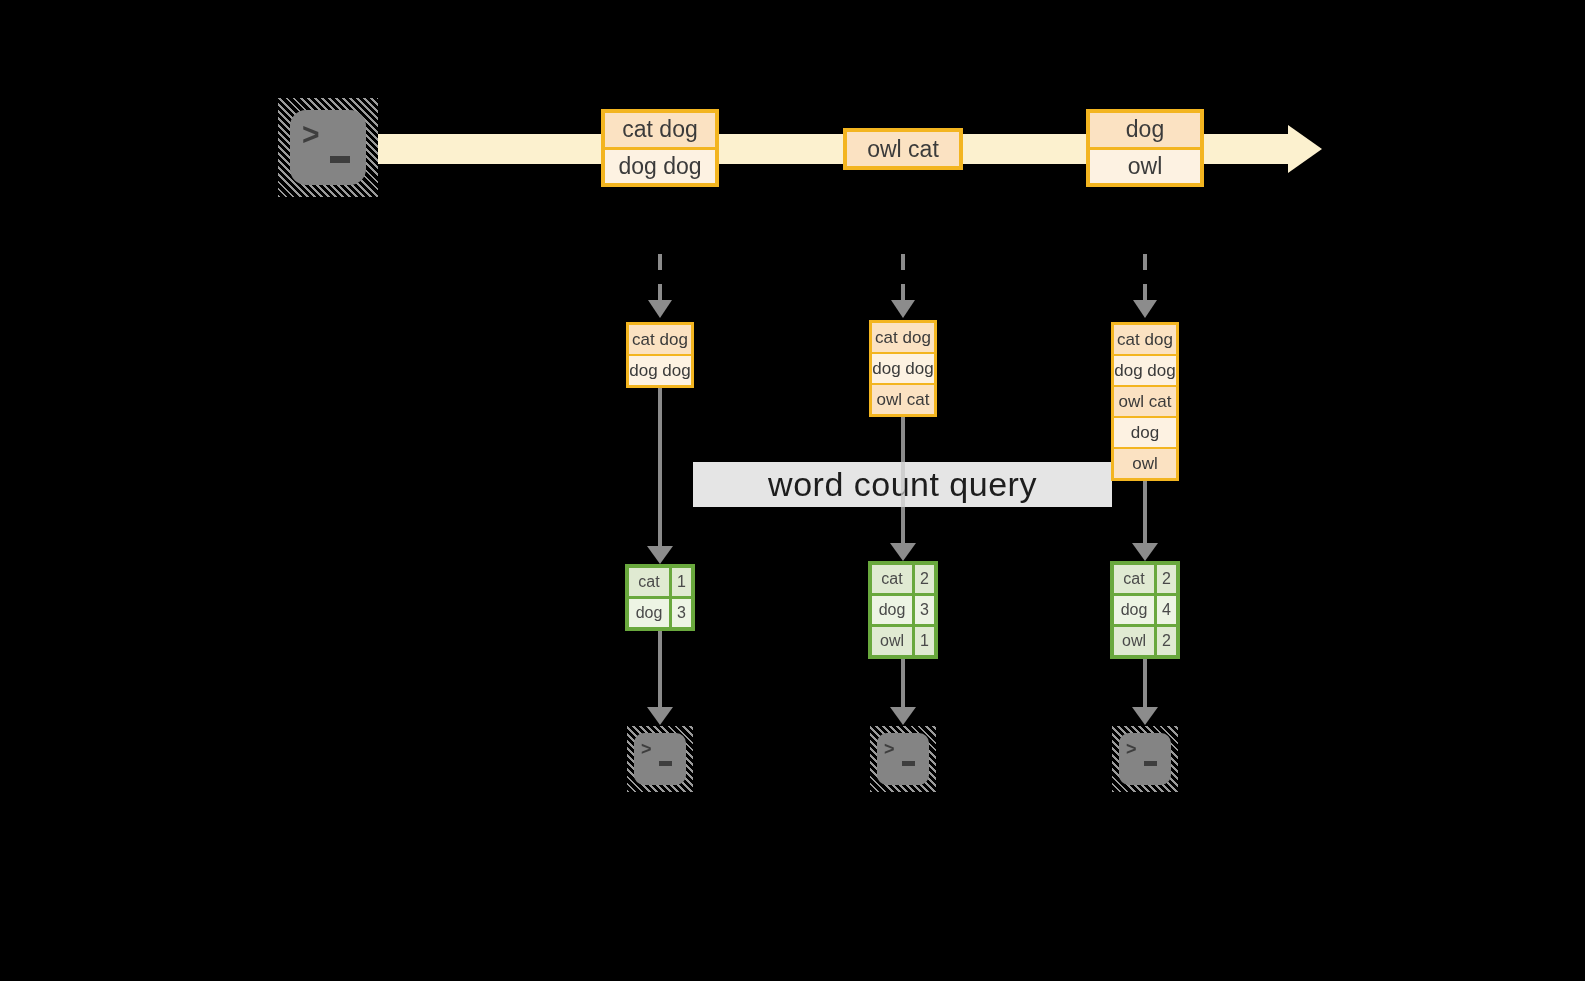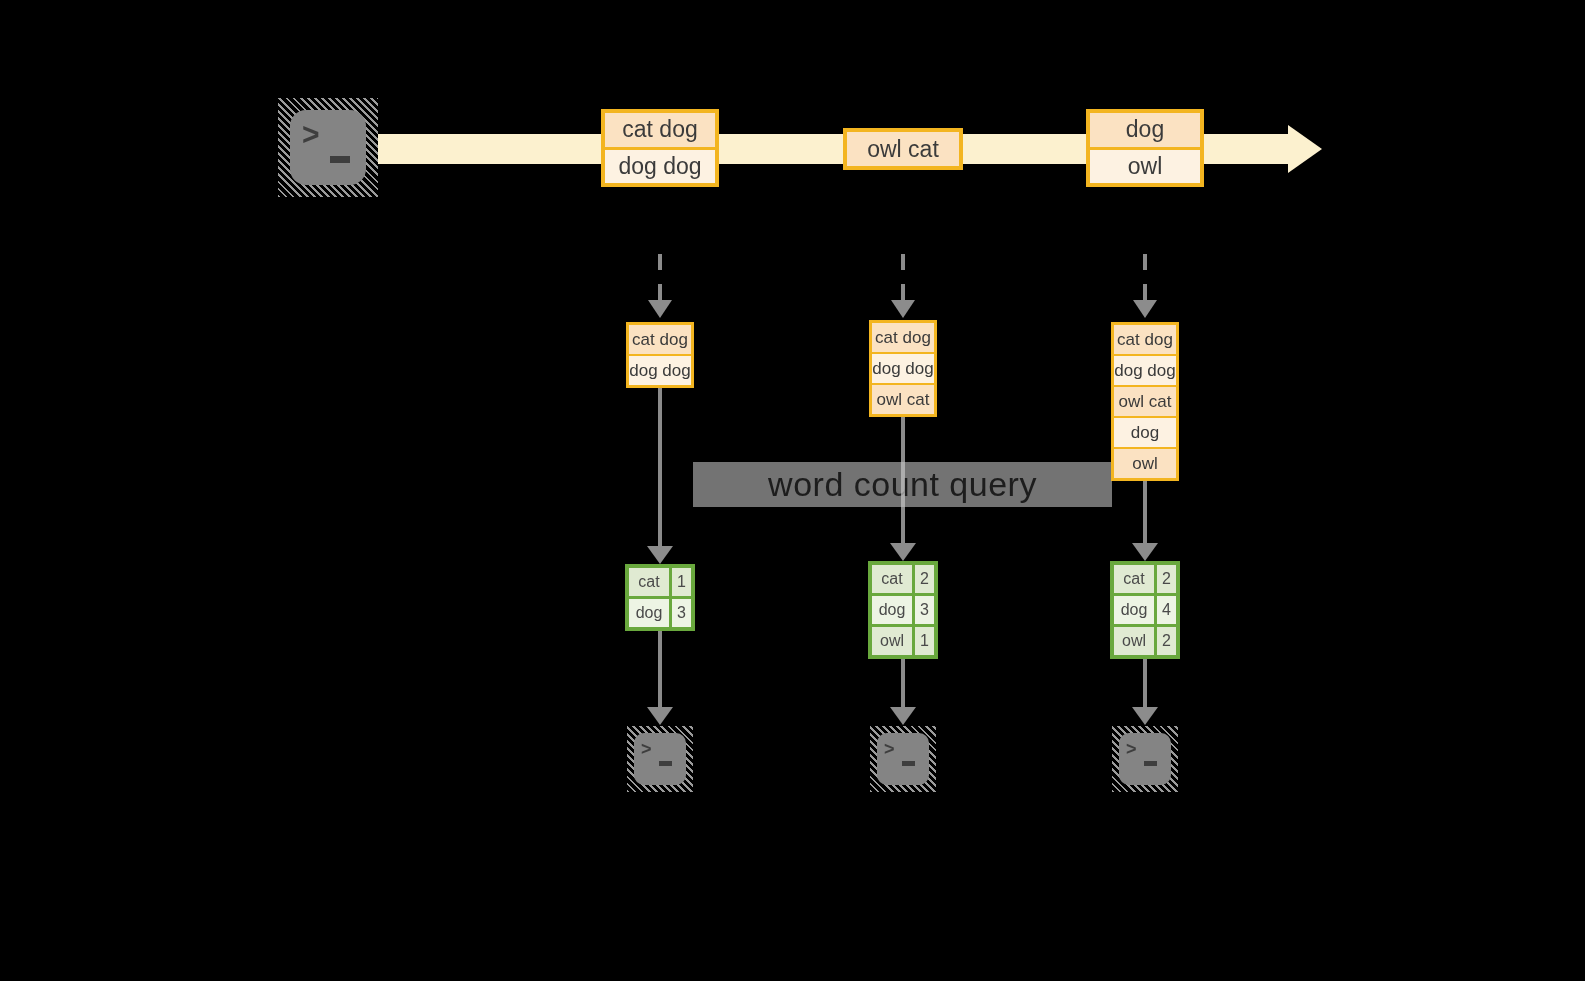--- a/index.html
+++ b/index.html
@@ -43,21 +43,21 @@
   .stack3{left:1111px;top:322px;width:68px;}
   
   .dashline{position:absolute;width:4px;height:46px;top:254px;z-index:3;
     background-image:repeating-linear-gradient(to bottom,#8c8c8c 0 16px,transparent 16px 30px);}
   .dashhead{position:absolute;top:300px;width:0;height:0;z-index:3;
     border-left:12px solid transparent;border-right:12px solid transparent;border-top:18px solid #8c8c8c;}
   .conn{position:absolute;width:4px;background:rgba(198,198,198,0.70);z-index:3;}
   .connhead{position:absolute;width:0;height:0;z-index:3;
     border-left:13px solid transparent;border-right:13px solid transparent;border-top:18px solid #8c8c8c;}
   
-  .banner{position:absolute;left:693px;top:462px;width:419px;height:45px;background:#737373;z-index:2;
+  .banner{position:absolute;left:693px;top:462px;width:419px;height:45px;background:#e5e5e5;z-index:2;
     display:flex;align-items:center;justify-content:center;}
   .banner span{font-size:34px;font-weight:300;color:#1d1d1d;letter-spacing:0.5px;}
   
   .gtable{position:absolute;display:flex;flex-direction:column;border:4px solid #69a83d;background:#69a83d;
     box-sizing:border-box;width:70px;z-index:4;font-size:16px;color:#4a4a4a;}
   .gtable .grow{display:flex;height:28px;flex:none;}
   .gtable .grow + .grow{margin-top:3px;}
   .gtable .grow:nth-child(odd) .gcell{background:#e0ead2;}
   .gtable .grow:nth-child(even) .gcell{background:#edf4e4;}
   .gcell{display:flex;align-items:center;justify-content:center;}

